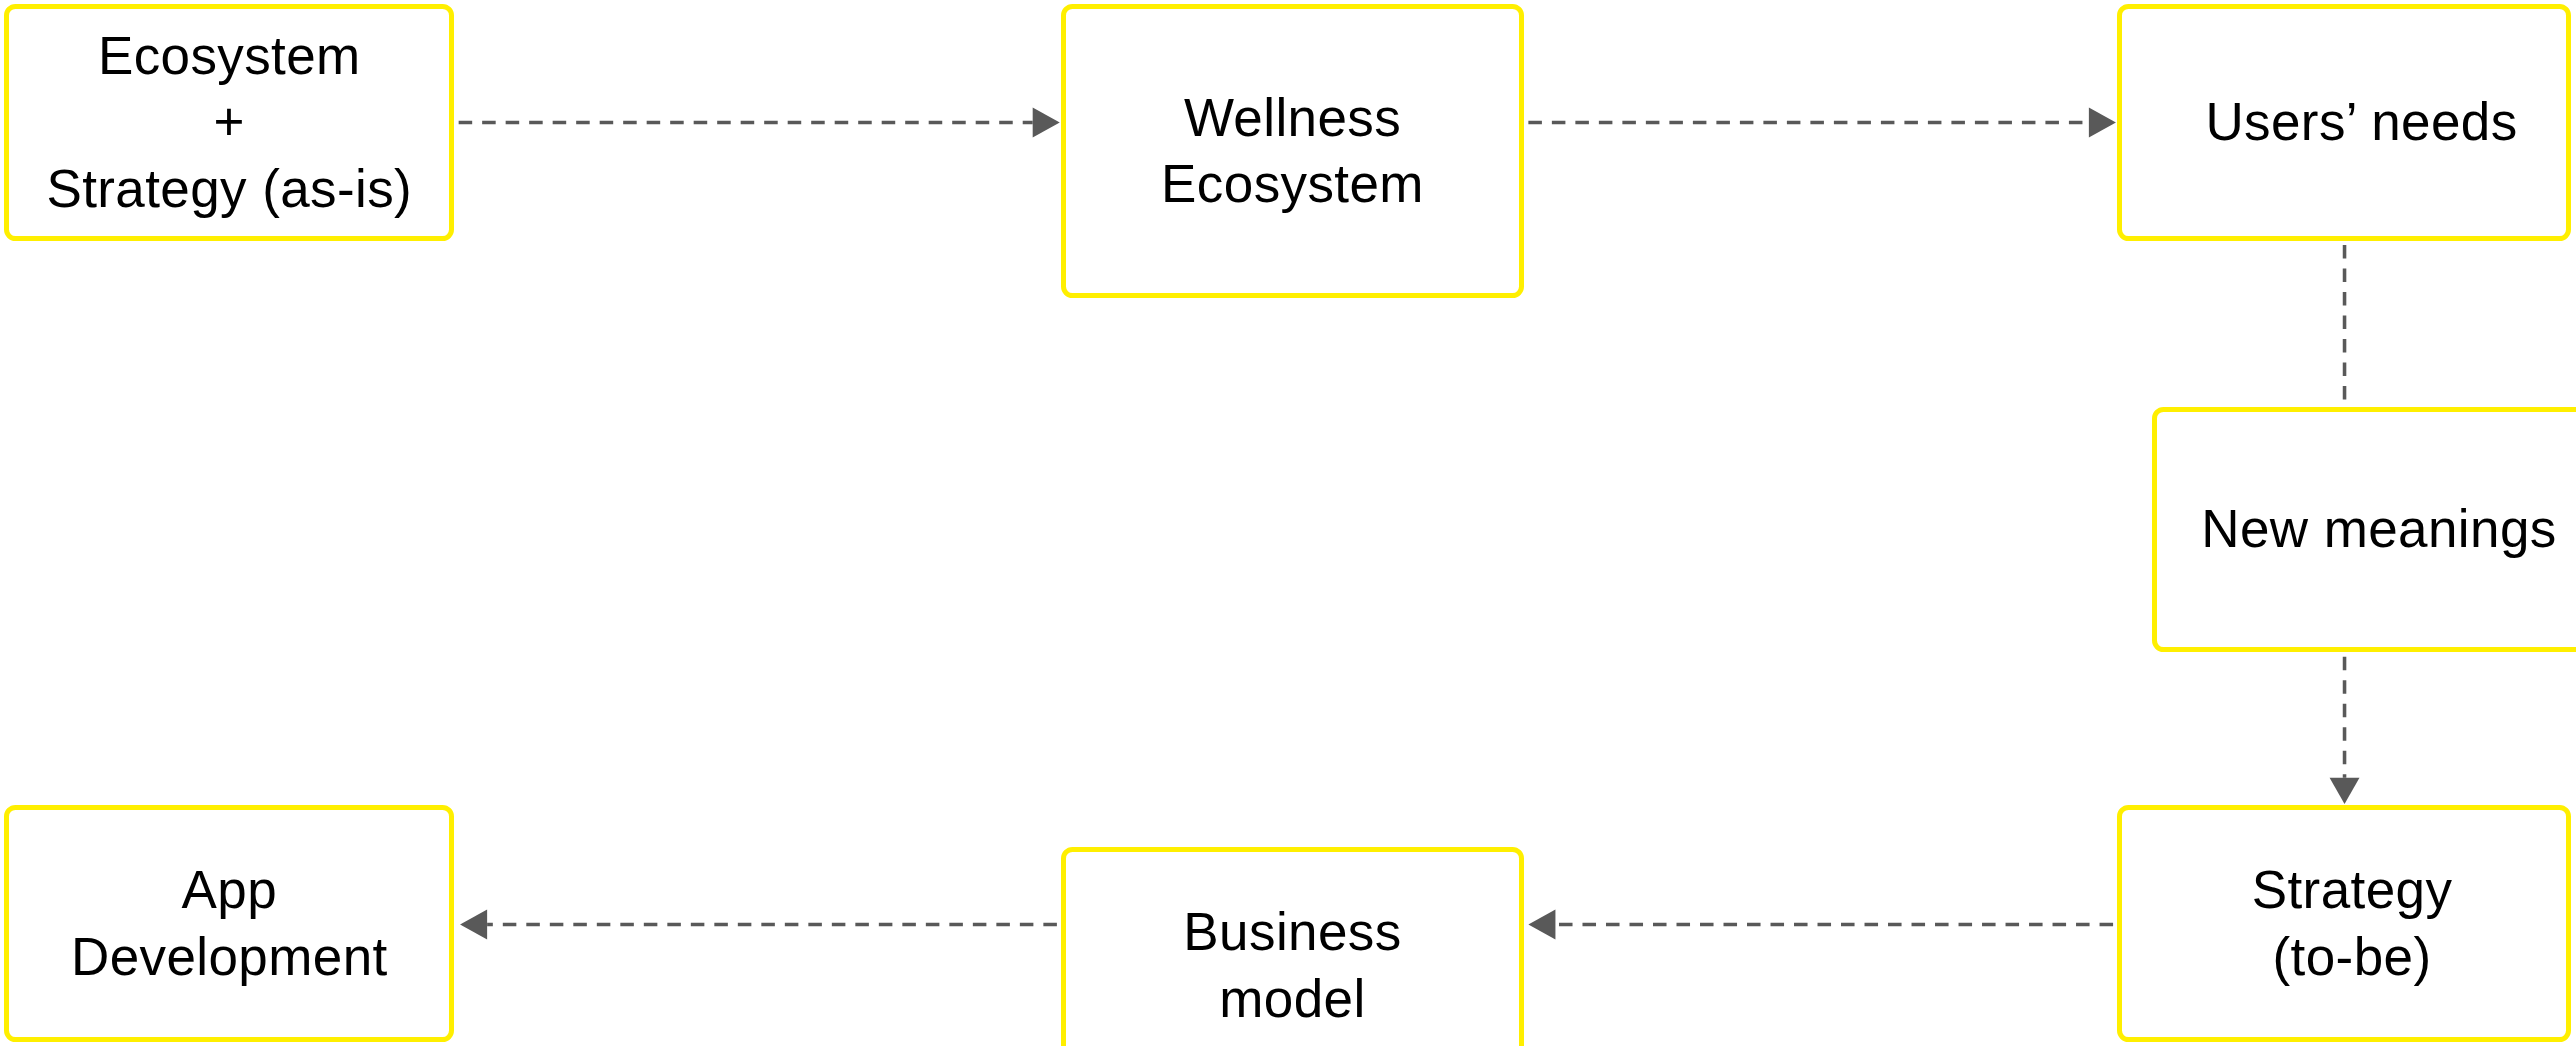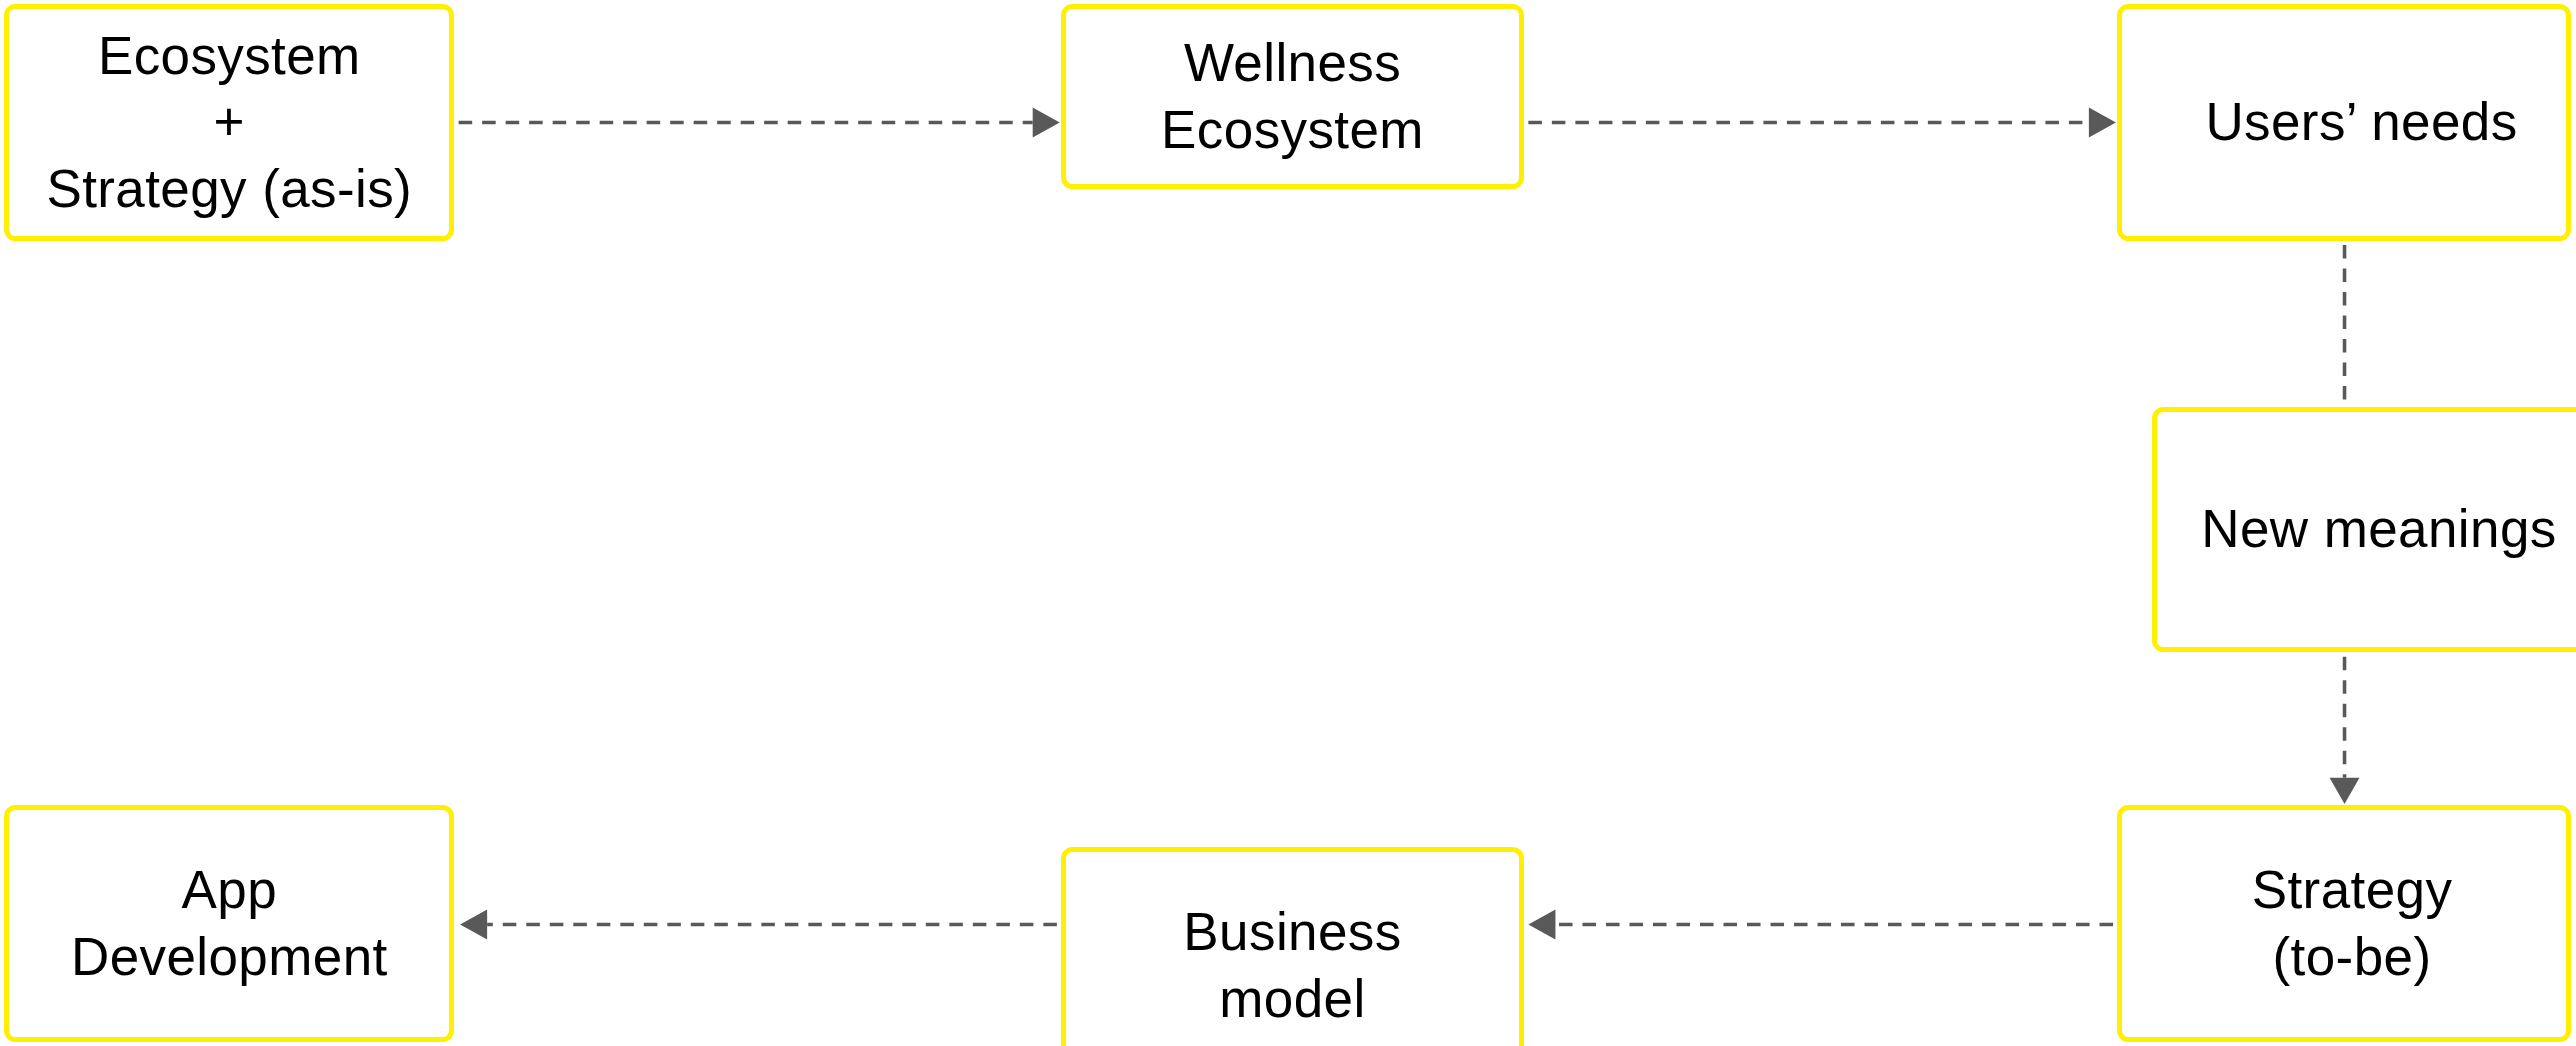--- a/index.html
+++ b/index.html
@@ -24,21 +24,21 @@
   }
   .node .label {
     font-size: 53px;
     line-height: 1.26;
     color: #000000;
     white-space: pre-line;
     letter-spacing: 0.4px;
   }
   
   #n-portfolio   { left: 4.3px;    top: 4.3px;    width: 450px; height: 237px; }
-  #n-wellness    { left: 1061px; top: 4.3px;    width: 463px; height: 185px; }
+  #n-wellness    { left: 1061px; top: 4.3px;    width: 463px; height: 294px; }
   #n-users       { left: 2117px; top: 4.3px;    width: 454px; height: 237px; padding-left: 35px; }
   #n-meanings    { left: 2117px; top: 407px;  width: 454px; height: 245px; margin-left: 35px; }
   #n-strategy2   { left: 2117px; top: 805px; width: 454px; height: 237px; padding-left: 16px; }
   #n-business    { left: 1061px; top: 805px; width: 463px; height: 237px; margin-top: 42px; }
   #n-appdev      { left: 4.3px;    top: 805px; width: 450px; height: 237px; }
 
   svg.connectors {
     position: absolute;
     left: 0; top: 0;
     width: 2576px;

